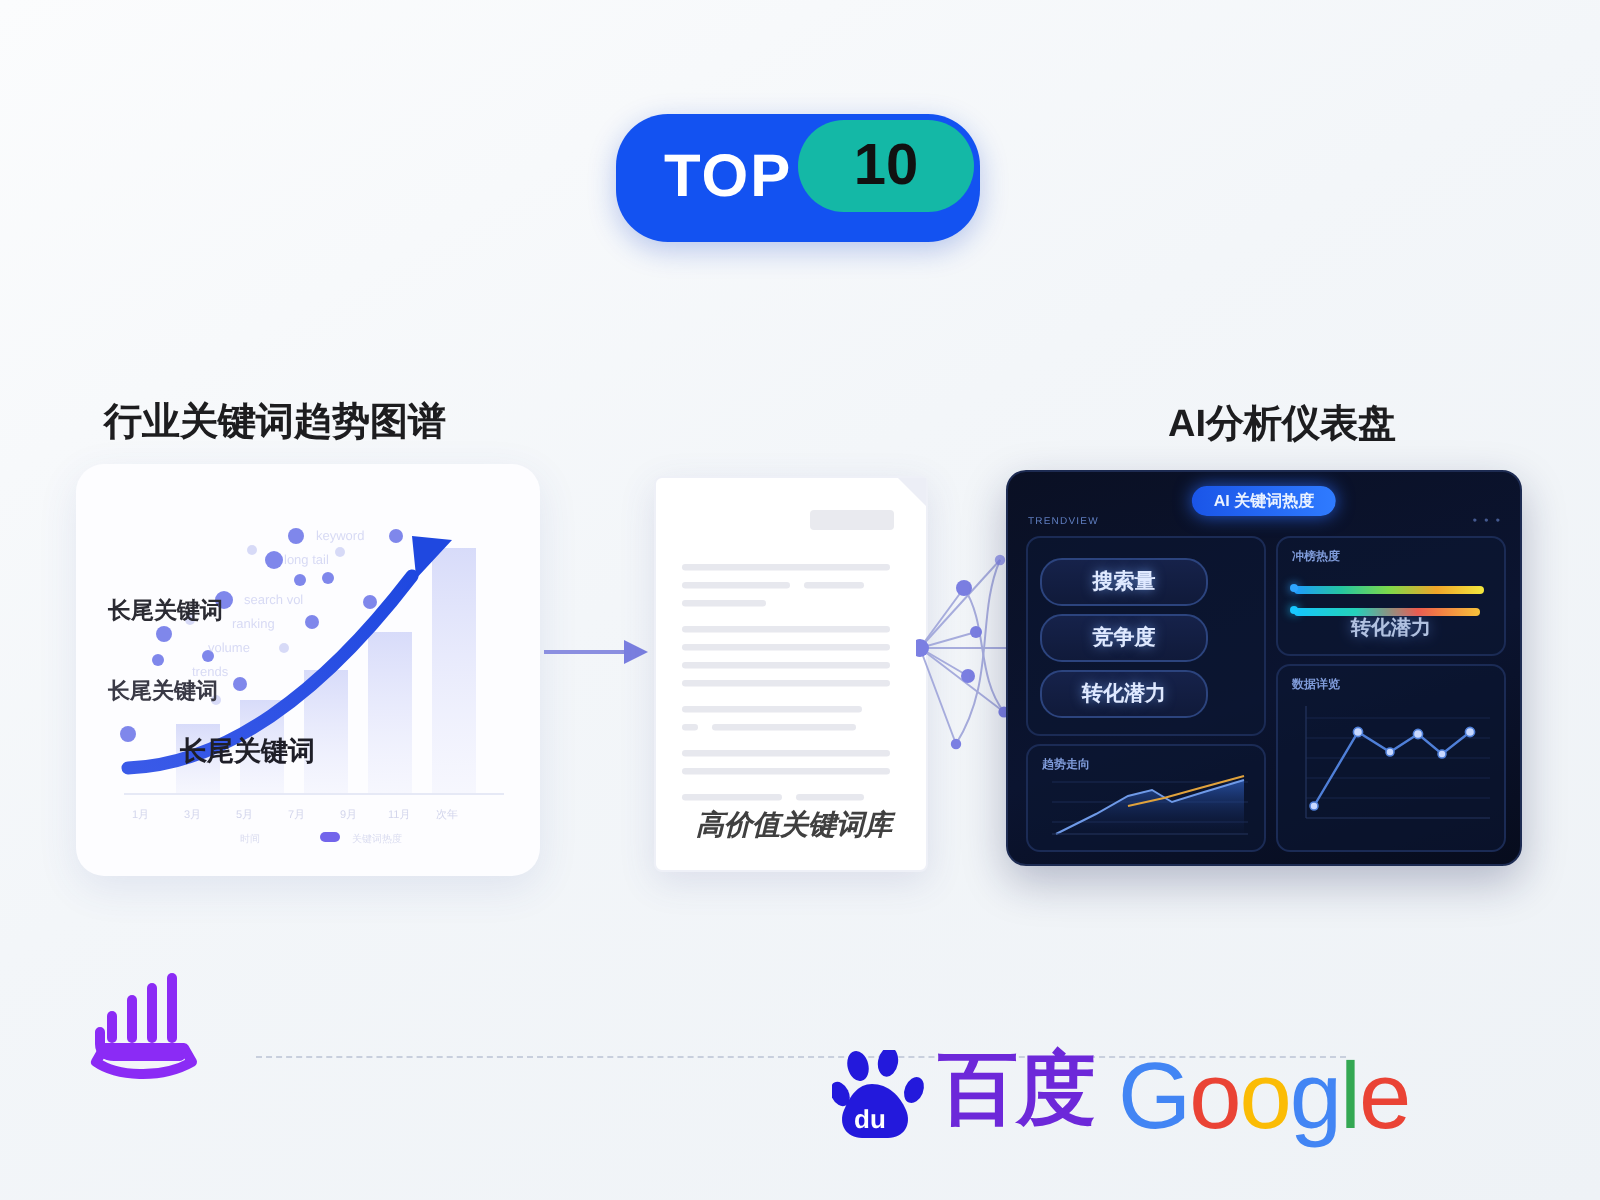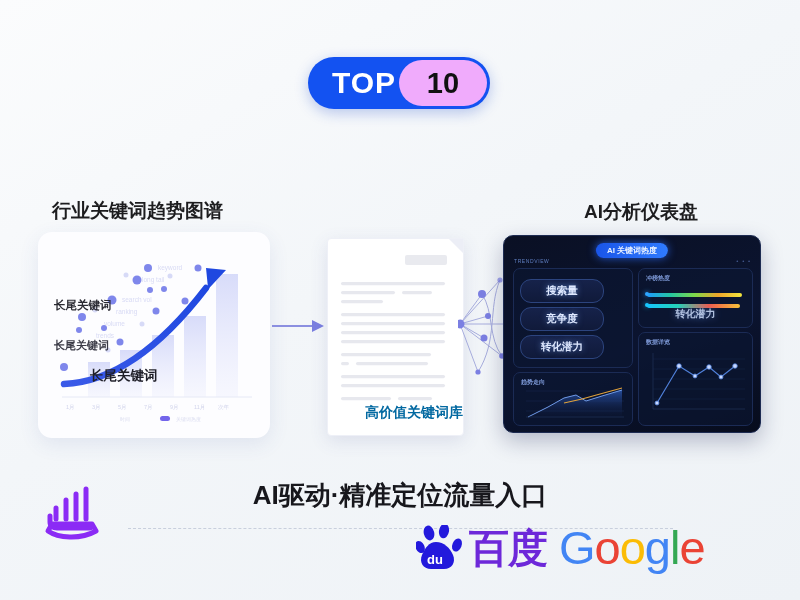--- a/index.html
+++ b/index.html
@@ -7,32 +7,32 @@
   body{
     width:800px;height:600px;overflow:hidden;
     font-family:"Liberation Sans","DejaVu Sans",sans-serif;
     background:linear-gradient(150deg,#fbfcfd 0%,#f3f6f9 45%,#eef2f6 100%);
     position:relative;
   }
   .stage{position:absolute;inset:0;}
 
   
   .top-badge{
-    position:absolute;left:308px;top:57px;width:182px;height:52px;
+    position:absolute;left:308px;top:57px;width:182px;height:64px;
     background:#1352f1;border-radius:26px;
     box-shadow:0 4px 14px rgba(22,70,200,.28);
     display:flex;align-items:center;
   }
   .top-badge .tb-label{
     color:#ffffff;font-size:30px;font-weight:bold;letter-spacing:1px;
     margin-left:24px;line-height:1;
   }
   .top-badge .tb-pill{
     position:absolute;right:3px;top:3px;width:88px;height:46px;
-    background:#f0abfc;border-radius:23px;
+    background:#14b8a6;border-radius:23px;
     display:flex;align-items:center;justify-content:center;
   }
   .top-badge .tb-num{color:#111;font-size:29px;font-weight:bold;line-height:1;}
 
   
   .headline{
     position:absolute;left:0;right:0;top:126px;text-align:center;
     font-size:37px;font-weight:bold;line-height:1;white-space:nowrap;
   }
   .hl-red{color:#ee1b10;letter-spacing:0px;}
@@ -62,22 +62,22 @@
     position:absolute;left:327px;top:238px;width:135px;height:196px;
     background:#ffffff;border-radius:4px;
     box-shadow:0 5px 18px rgba(70,80,150,.13);
     border:1px solid #eef0f7;
   }
   .doc-fold{
     position:absolute;right:0;top:0;width:0;height:0;
     border-left:14px solid transparent;border-top:14px solid #eceef6;
   }
   .doc-cap{
-    position:absolute;left:331px;top:404px;width:132px;text-align:right;
-    font-size:14px;font-weight:bold;color:#0369a1;white-space:nowrap;
+    position:absolute;left:331px;top:404px;width:132px;text-align:center;
+    font-size:14px;font-weight:bold;color:#404040;white-space:nowrap;font-style:italic;
   }
 
   
   .card-dash{
     position:absolute;left:503px;top:235px;width:256px;height:196px;
     background:linear-gradient(160deg,#0a1024 0%,#0b1430 55%,#070c1d 100%);
     border-radius:10px;border:1px solid #1d2b52;
     box-shadow:0 8px 22px rgba(20,30,80,.28);
     overflow:hidden;
   }
@@ -125,21 +125,21 @@
   .bottom-title{
     position:absolute;left:0;right:0;top:478px;text-align:center;
     font-size:26px;font-weight:bold;color:#17171c;white-space:nowrap;
   }
   .dash-rule{
     position:absolute;left:128px;top:528px;width:545px;height:0;
     border-top:1px dashed #c8cfdd;
   }
   .chart-icon{position:absolute;left:42px;top:483px;}
   .logos{position:absolute;left:416px;top:524px;display:flex;align-items:center;}
-  .baidu-wrap{position:relative;display:flex;align-items:center;}
+  .baidu-wrap{position:relative;display:flex;align-items:flex-start;}
   .baidu-txt{
     font-size:40px;font-weight:bold;color:#6d28d9;letter-spacing:-1px;
     line-height:1;margin-left:1px;
   }
   .google{font-size:47px;line-height:1;font-weight:normal;margin-left:12px;letter-spacing:-1px;}
   .g1{color:#4285f4;} .g2{color:#ea4335;} .g3{color:#fbbc05;}
   .g4{color:#4285f4;} .g5{color:#34a853;} .g6{color:#ea4335;}
 </style>
 </head>
 <body>
@@ -344,21 +344,20 @@
             <circle cx="70" cy="34" r="2.3"></circle>
           <circle cx="82" cy="44" r="2"></circle>
             <circle cx="96" cy="33" r="2.3"></circle>
         </g>
         <line x1="14" y1="76" x2="106" y2="76" stroke="#24355f" stroke-width=".6"></line>
         <line x1="14" y1="20" x2="14" y2="76" stroke="#24355f" stroke-width=".6"></line>
       </svg>
     </div>
   </div>
 
-  <div class="bottom-title">AI驱动·精准定位流量入口</div>
   <div class="dash-rule"></div>
 
   <svg class="chart-icon" width="66" height="60" viewBox="0 0 66 60">
     <g fill="none" stroke="#8b2bf5" stroke-width="5" stroke-linecap="round" stroke-linejoin="round">
       <path d="M14,36 L14,25"></path>
       <path d="M24,36 L24,17"></path>
       <path d="M34,36 L34,11"></path>
       <path d="M44,36 L44,6"></path>
       <path d="M8,33 L8,39 C8,43 11,45 15,45 L48,45"></path>
       <path d="M6,48 C16,55 38,57 54,48 L50,41 L10,41 Z"></path>

